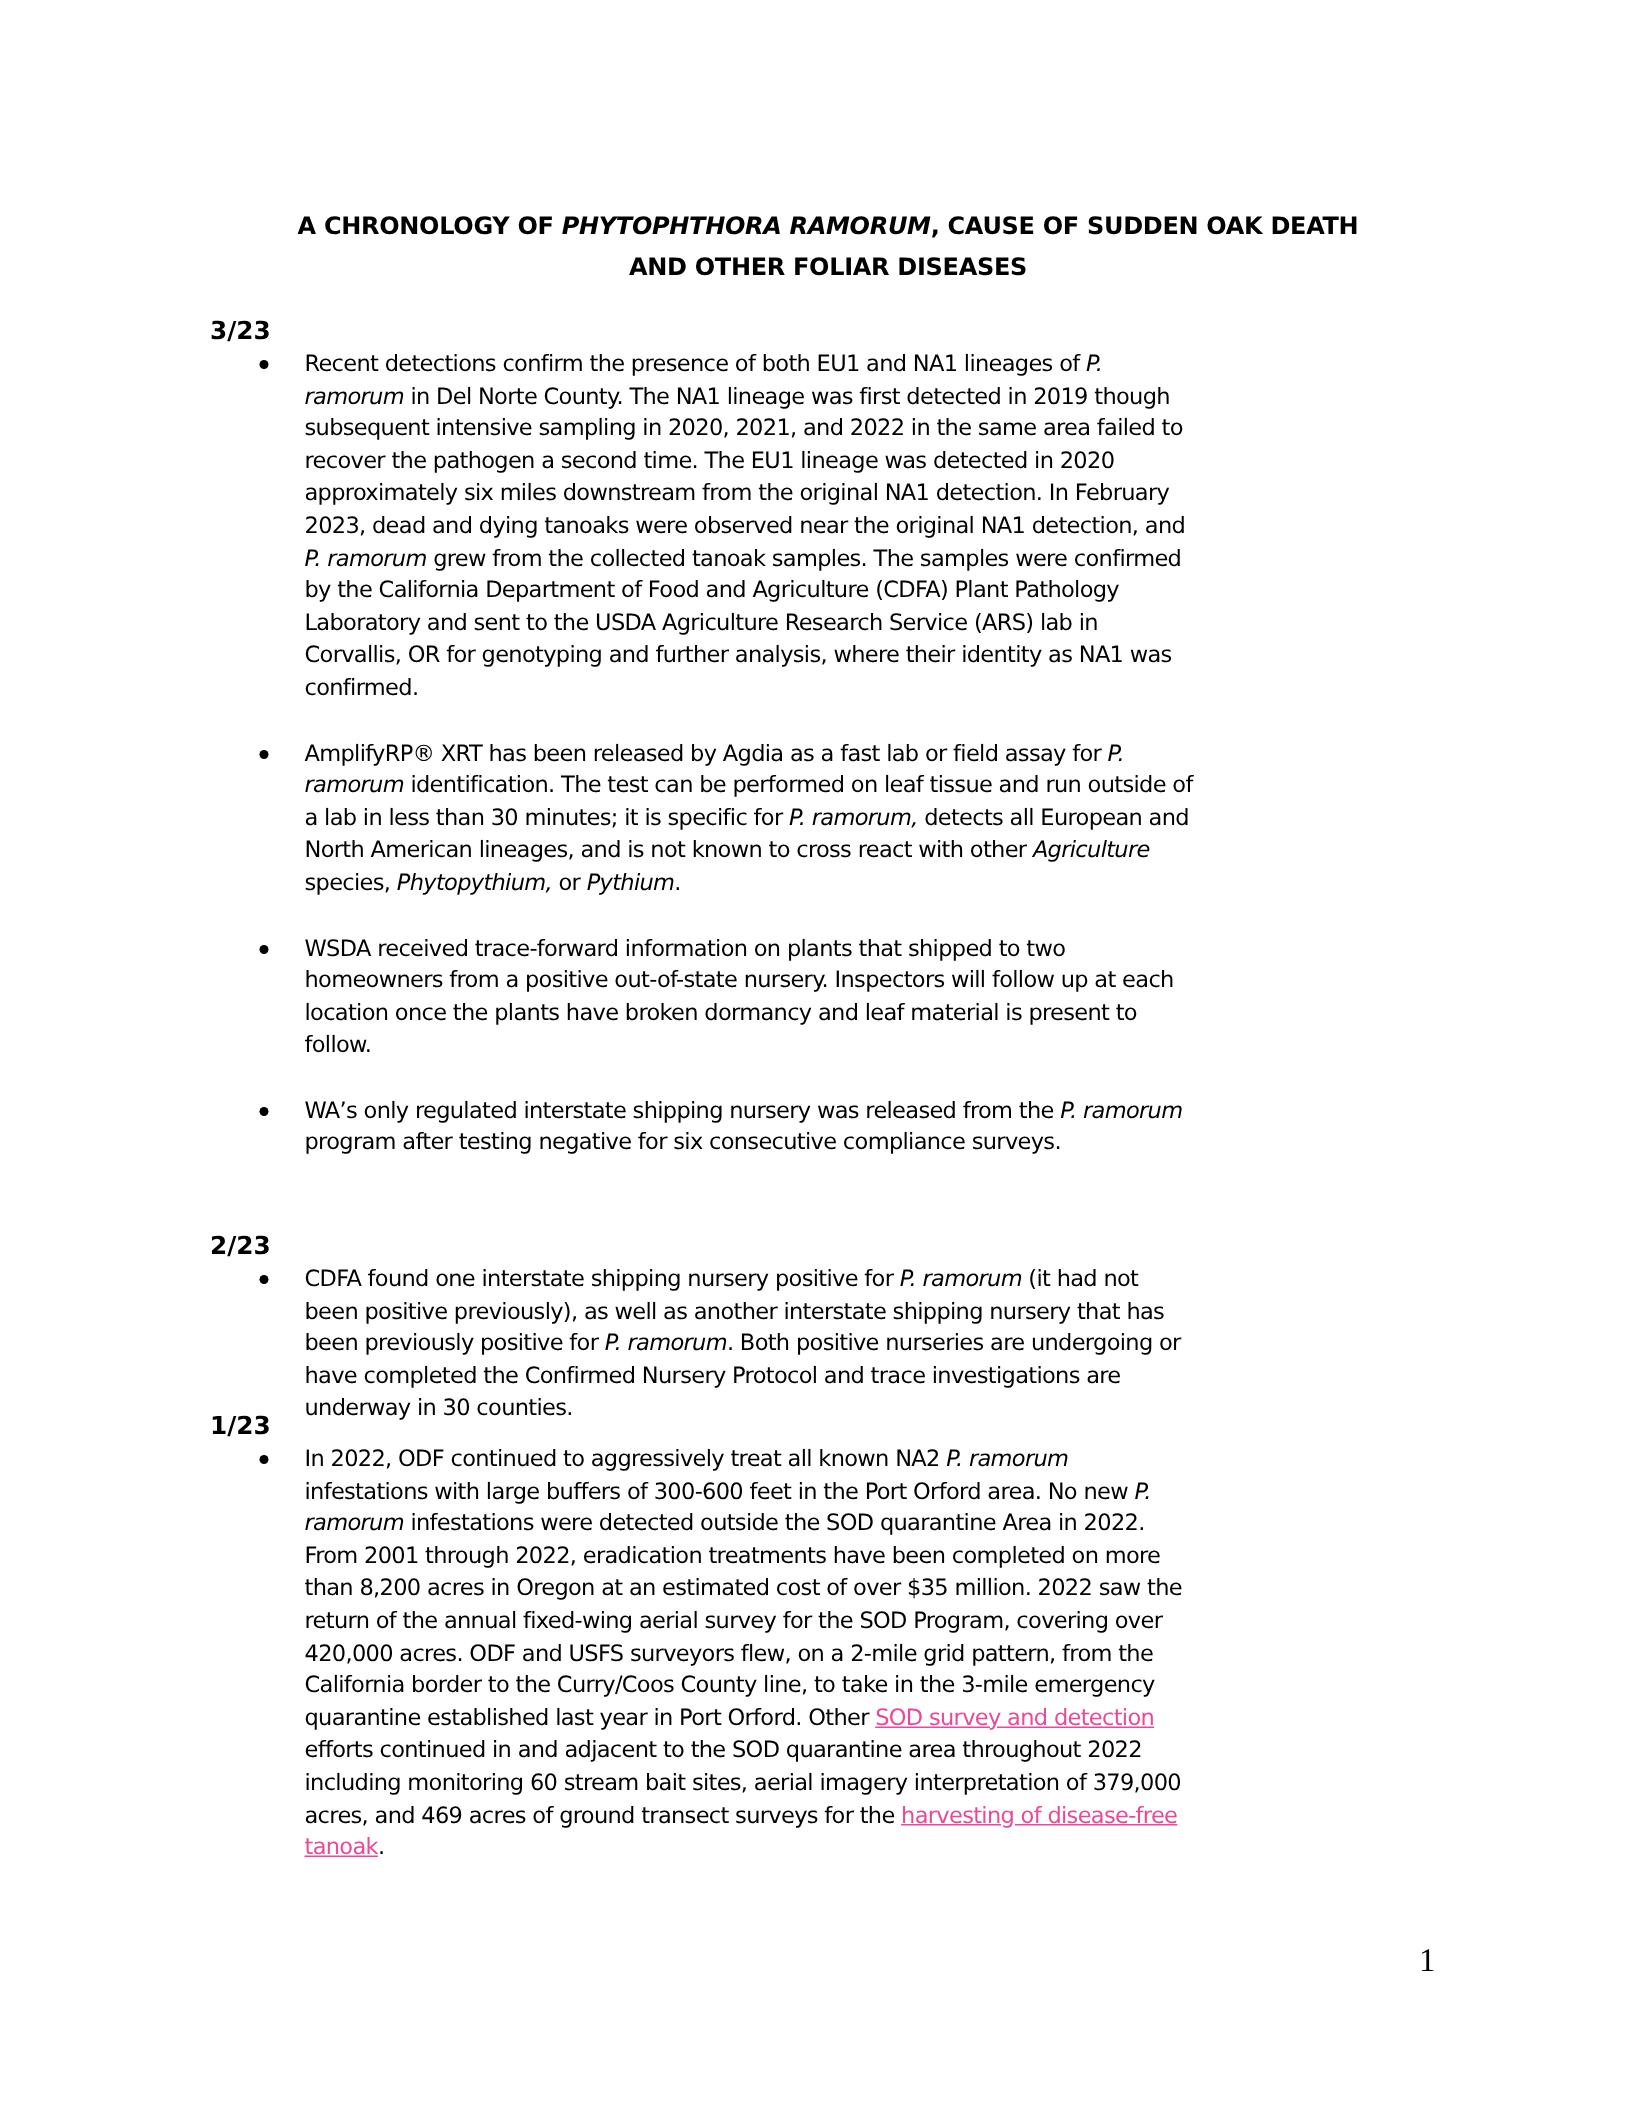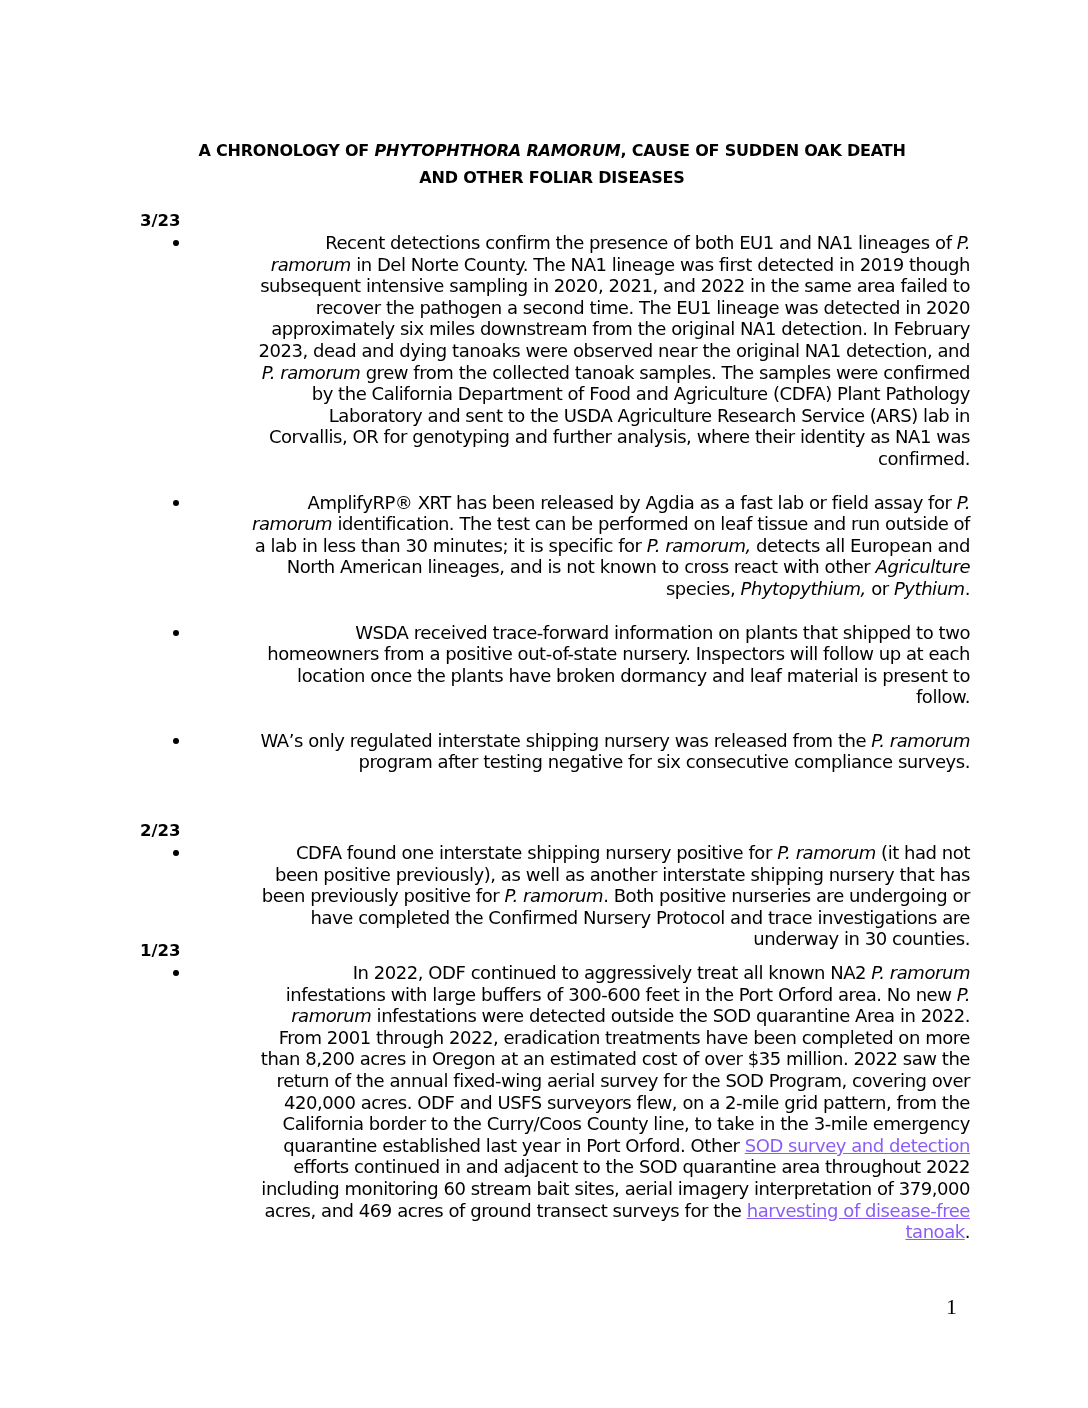--- a/index.html
+++ b/index.html
@@ -7,24 +7,24 @@
          font-family: "DejaVu Sans", sans-serif; color: #000; }
   .page { position: absolute; left: 0; top: 0; width: 1088px; height: 1148px; }
   .title { position: absolute; left: 140px; width: 824px; top: 137px; text-align: center;
            font-weight: bold; font-size: 16px; line-height: 27px; letter-spacing: -0.2px; }
   .title i { font-style: italic; }
   .section { position: absolute; left: 140px; width: 830px; }
   .date { font-weight: bold; font-size: 16.5px; line-height: 22px; margin: 0; }
   .bullet { position: relative; padding-left: 63px; margin: 0 0 22px 0; }
   .bullet .dot { position: absolute; left: 33px; top: 8px; width: 6px; height: 6px;
                  background: #000; border-radius: 50%; }
-  .line { display: block; font-size: 18px; line-height: 21.6px; white-space: nowrap;
-          letter-spacing: -0.45px; text-align: right; }
+  .line { display: block; font-size: 15px; line-height: 21.6px; white-space: nowrap;
+          letter-spacing: -0.45px; }
   .line i { font-style: italic; }
-  a.link { color: #8b5cf6; text-decoration: underline; }
+  a.link { color: #ec4899; text-decoration: underline; }
   .pagenum { position: absolute; left: 946px; top: 1294px; font-family: "Liberation Serif", serif;
              font-size: 22px; }
 </style>
 </head>
 <body>
 
 <div class="page">
   <div class="title">
     <div><span>A CHRONOLOGY OF </span><i>PHYTOPHTHORA RAMORUM</i><span>, CAUSE OF SUDDEN OAK DEATH</span></div>
     <div>AND OTHER FOLIAR DISEASES</div>

